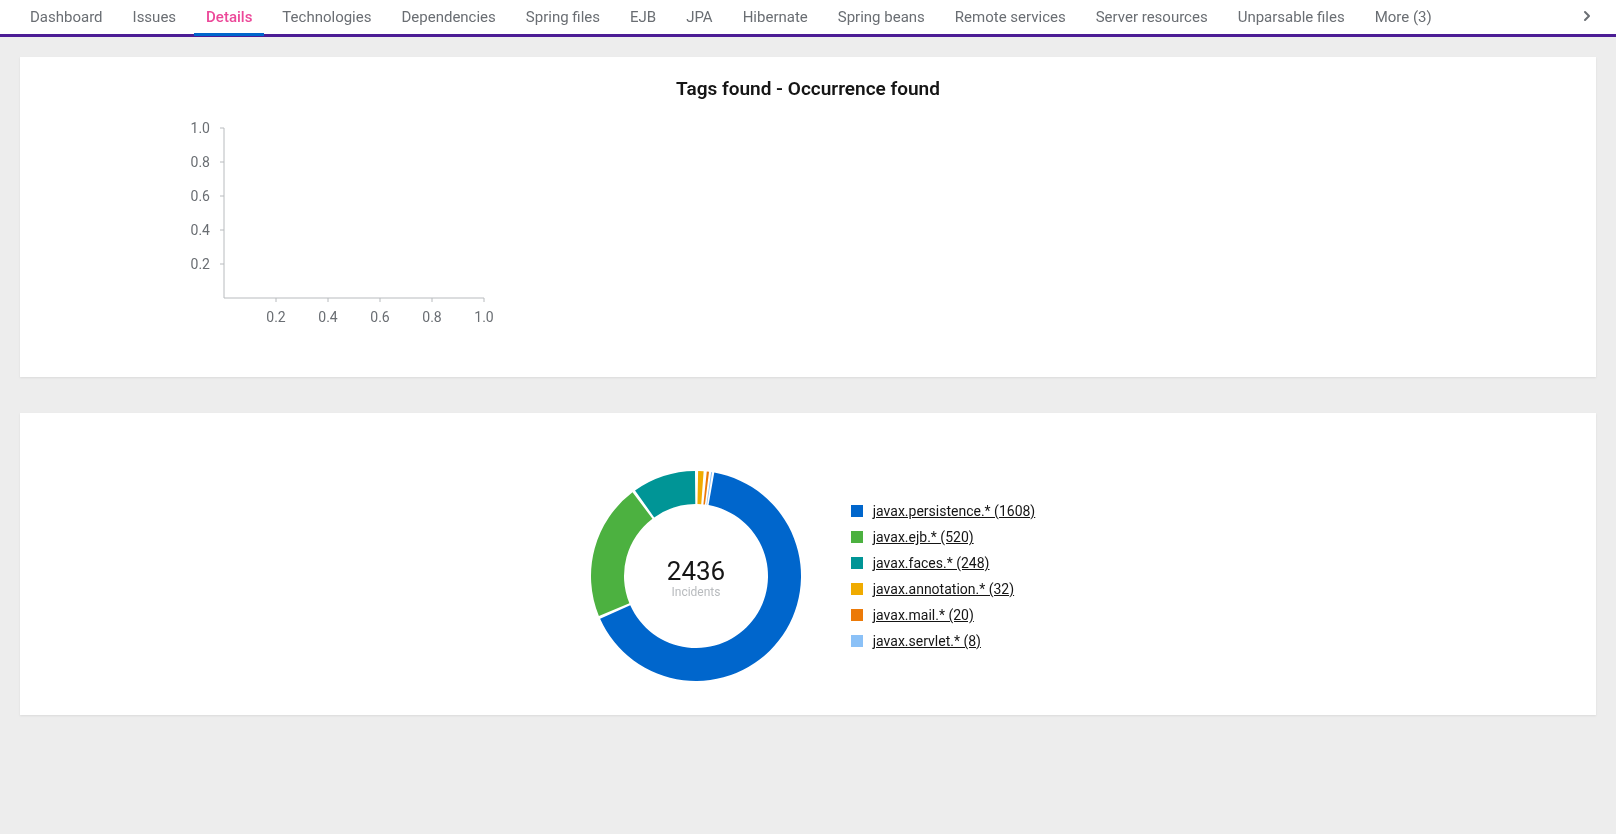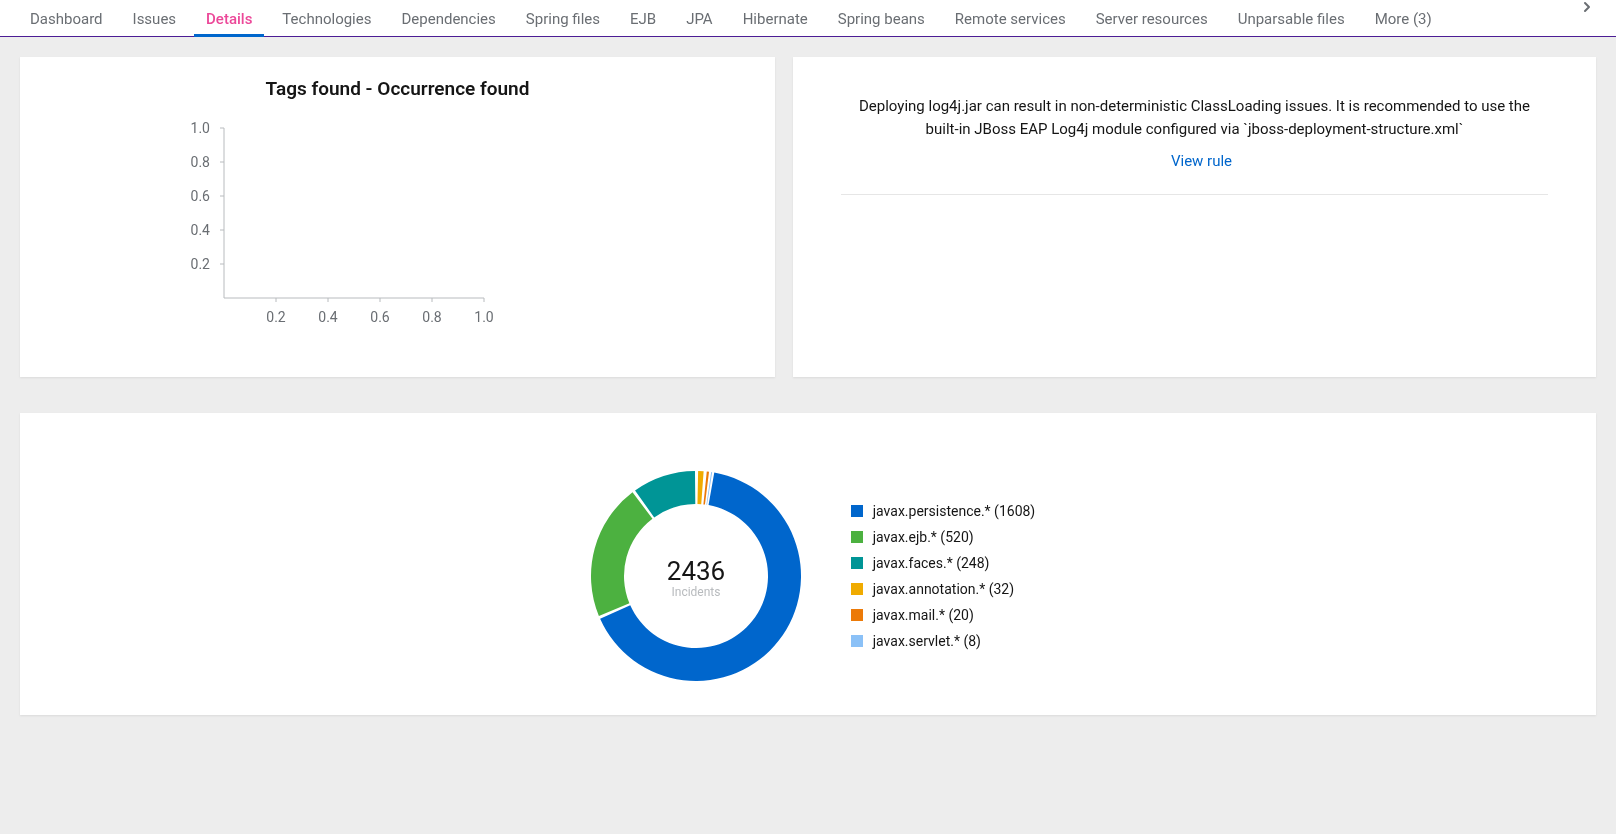--- a/index.html
+++ b/index.html
@@ -5,22 +5,23 @@
   * { box-sizing: border-box; margin: 0; padding: 0; }
   body {
     font-family: -apple-system, BlinkMacSystemFont, "Segoe UI", Roboto, "Helvetica Neue", Arial, sans-serif;
     background: #ededed;
     color: #151515;
     font-size: 14px;
     width: 1616px;
   }
   .tabs-bar {
     background: #fff;
-    border-bottom: 1px solid #4c1d95;
-    display: flex;
+    border-bottom: 3px solid #4c1d95;
+    display: flex;
+    align-items: center;
     padding: 0 18px;
     height: 37px;
   }
   .tab {
     padding: 0 12px;
     height: 37px;
     display: flex;
     align-items: center;
     color: #6a6e73;
     cursor: pointer;
@@ -96,20 +97,21 @@
     display: flex;
     align-items: center;
     justify-content: center;
     gap: 40px;
     margin-top: 24px;
   }
   .legend {
     display: flex;
     flex-direction: column;
     gap: 10px;
+    text-decoration: underline;
   }
   .legend-item {
     display: flex;
     align-items: center;
     gap: 10px;
     font-size: 14px;
     color: #151515;
   }
   .swatch {
     width: 12px;
@@ -172,25 +174,20 @@
           <text x="284" y="204" fill="#6a6e73" font-size="14" text-anchor="middle">0.4</text>
           <line x1="284" y1="180" x2="284" y2="184" stroke="#b8bbbe" stroke-width="1"></line>
           <text x="336" y="204" fill="#6a6e73" font-size="14" text-anchor="middle">0.6</text>
           <line x1="336" y1="180" x2="336" y2="184" stroke="#b8bbbe" stroke-width="1"></line>
           <text x="388" y="204" fill="#6a6e73" font-size="14" text-anchor="middle">0.8</text>
           <line x1="388" y1="180" x2="388" y2="184" stroke="#b8bbbe" stroke-width="1"></line>
           <text x="440" y="204" fill="#6a6e73" font-size="14" text-anchor="middle">1.0</text>
           <line x1="440" y1="180" x2="440" y2="184" stroke="#b8bbbe" stroke-width="1"></line>
         </svg>
     </div>
-    <div class="card card-right">
-      <div class="desc-text">Deploying log4j.jar can result in non-deterministic ClassLoading issues. It is recommended to use the built-in JBoss EAP Log4j module configured via `jboss-deployment-structure.xml`</div>
-      <span class="view-rule">View rule</span>
-      <hr class="hr">
-    </div>
   </div>
 
   <div class="card card-full">
     <div class="donut-row">
       <svg width="230" height="230" id="donut-svg">
           <path d="M 133.28135444732757 11.603713414981982 A 105 105 0 1 1 19.119995331178643 157.80215771087708 L 49.253711084236784 144.3500510017443 A 72 72 0 1 0 127.5357859067389 44.099689198844786 Z" fill="#0066cc"></path>
           <path d="M 17.879265967142658 154.90692948497775 A 105 105 0 0 1 51.50344053858972 31.374723100227712 L 71.45950208360438 57.65695298301329 A 72 72 0 0 0 48.40292523461211 142.36475164684188 Z" fill="#4cb140"></path>
           <path d="M 54.04039385758358 29.507740590381715 A 105 105 0 0 1 113.97539908747405 10.004999200104521 L 114.29741651712506 43.003428022928816 A 72 72 0 0 0 73.19912721662874 56.37673640483318 Z" fill="#009596"></path>
           <path d="M 117.12523769105967 10.02150999011036 A 105 105 0 0 1 122.63510081736369 10.277962035163327 L 120.2354977033351 43.19060253839771 A 72 72 0 0 0 116.45730584529807 43.01474970750425 Z" fill="#f0ab00"></path>
           <path d="M 125.77285519065275 10.554102086098055 A 105 105 0 0 1 128.0247485093975 10.810960623168498 L 123.93125612072973 43.5560872844584 A 72 72 0 0 0 122.38710070216189 43.37995571618153 Z" fill="#ec7a08"></path>

